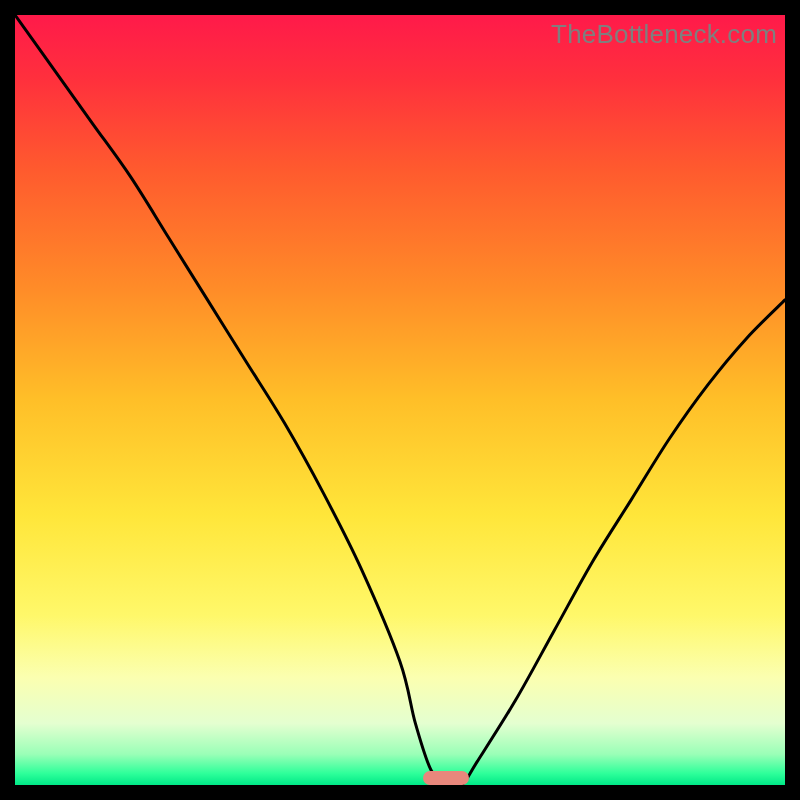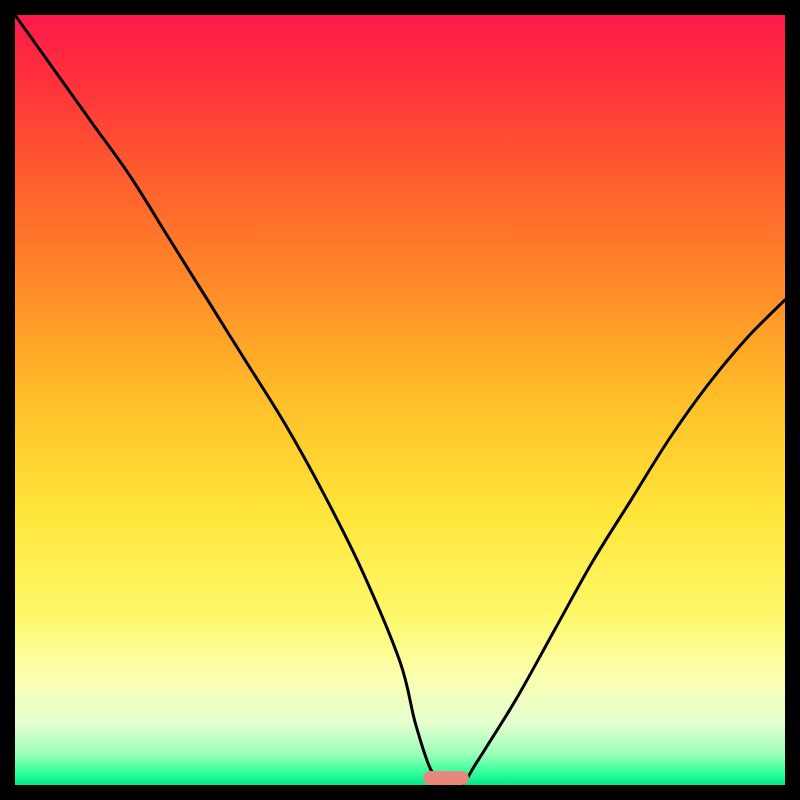--- a/index.html
+++ b/index.html
@@ -44,20 +44,21 @@
     height: 14px;
     border-radius: 7px;
     background: #e8877c;
     z-index: 10;
   }
 </style>
 </head>
 <body>
 
 <div class="frame">
+  <div class="watermark">TheBottleneck.com</div>
 
   <svg class="plot-area" viewBox="0 0 770 770" preserveAspectRatio="none">
     <defs>
       <linearGradient id="bg-grad" x1="0" y1="0" x2="0" y2="1">
           <stop offset="0%" stop-color="#ff1a4a"></stop>
           <stop offset="8%" stop-color="#ff2f3d"></stop>
           <stop offset="20%" stop-color="#ff5a2e"></stop>
           <stop offset="35%" stop-color="#ff8a28"></stop>
           <stop offset="50%" stop-color="#ffbf28"></stop>
           <stop offset="65%" stop-color="#ffe63a"></stop>

